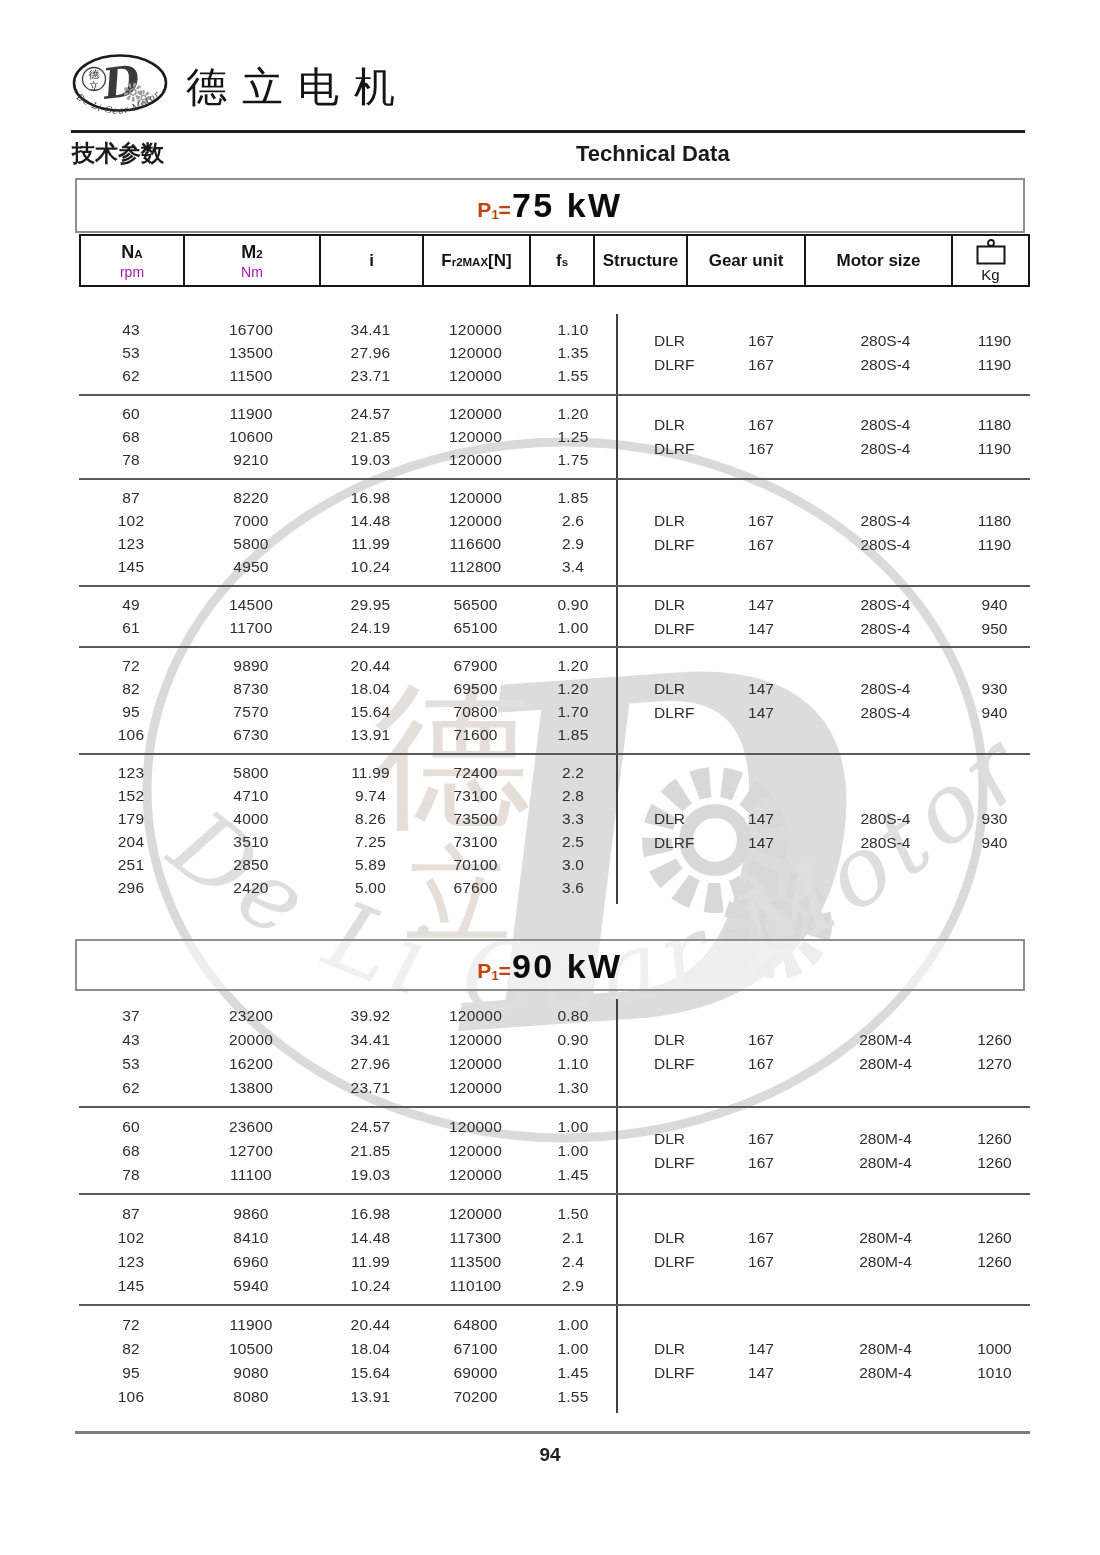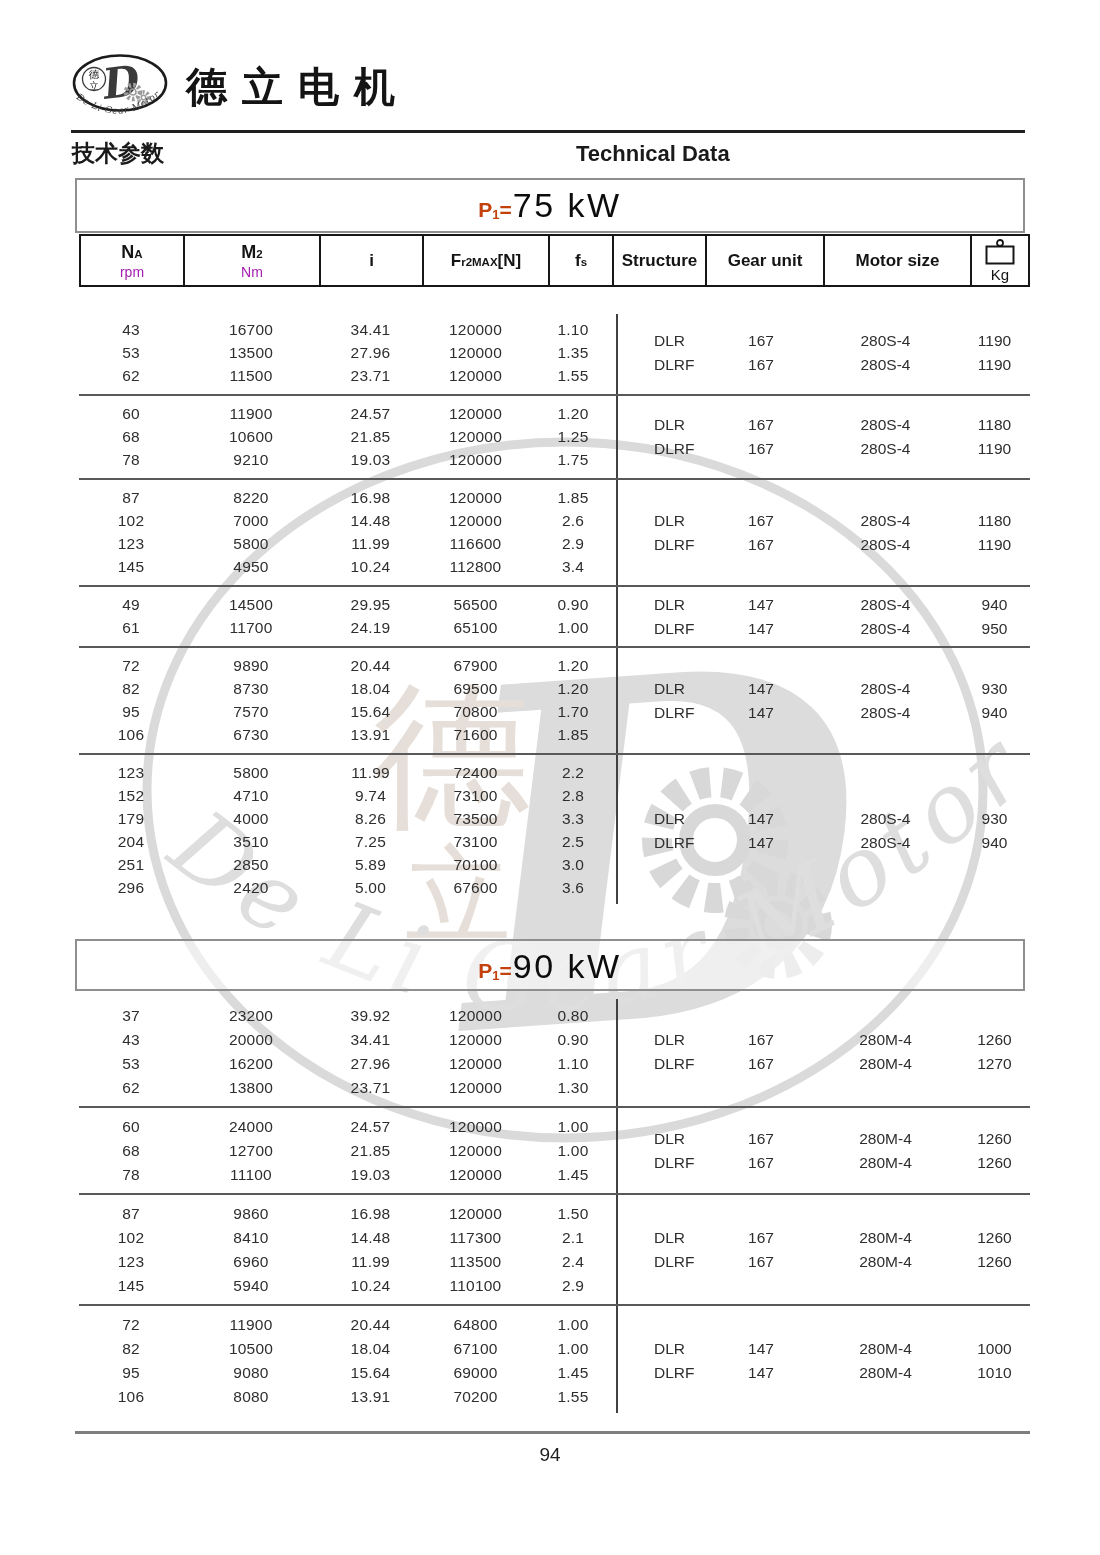--- a/index.html
+++ b/index.html
@@ -5,32 +5,32 @@
   html,body{margin:0;padding:0;background:#e9e9e9;}
   .page{
     position:relative;width:1100px;height:1555px;margin:0 auto;background:#ffffff;
     font-family:"Liberation Sans",sans-serif;color:#262626;overflow:hidden;
   }
   
   .watermark{position:absolute;left:110px;top:420px;width:920px;height:760px;z-index:0;pointer-events:none;}
   
   .logo-svg{position:absolute;left:70px;top:52px;width:102px;height:78px;z-index:2;}
   .brand{position:absolute;left:186px;top:60px;z-index:2;font-family:"DejaVu Serif",serif;
-         font-size:41px;font-weight:bold;letter-spacing:15px;color:#141414;white-space:nowrap;text-align:right;}
+         font-size:41px;font-weight:normal;letter-spacing:15px;color:#141414;white-space:nowrap;text-align:right;}
   .rule-top{position:absolute;left:71px;top:130px;width:954px;height:3px;background:#1f1f1f;z-index:2;}
   .lbl-cn{position:absolute;left:72px;top:138px;font-size:23px;font-weight:600;color:#1a1a1a;z-index:2;}
   .lbl-en{position:absolute;left:576px;top:141px;font-size:22px;font-weight:bold;color:#1a1a1a;z-index:2;}
   
   .pbox{position:absolute;left:75px;width:950px;border:2px solid #8f8f8f;background:rgba(255,255,255,0.55);
         box-sizing:border-box;display:flex;justify-content:center;align-items:baseline;z-index:2;}
   #pbox75{top:178px;height:55px;}
   #pbox90{top:939px;height:52px;}
   .p-pre{font-size:21px;font-weight:bold;color:#c2410c;}
   .p-pre sub{font-size:13px;font-weight:bold;vertical-align:-2px;}
-  .p-big{font-size:34px;font-weight:normal;letter-spacing:2.5px;color:#0c0c0c;line-height:51px;margin-left:1px;}
+  .p-big{font-size:34px;font-weight:bold;letter-spacing:2.5px;color:#0c0c0c;line-height:51px;margin-left:1px;}
   
   .hdr{position:absolute;left:79px;top:234px;width:951px;height:53px;border:2px solid #161616;
        box-sizing:border-box;display:flex;background:rgba(255,255,255,0.6);z-index:2;}
   .hc{border-right:2px solid #161616;box-sizing:border-box;display:flex;flex-direction:column;
       align-items:center;justify-content:center;font-weight:bold;color:#141414;}
   .hc:last-child{border-right:none;flex:1;}
   .hmain{font-size:18px;line-height:21px;white-space:nowrap;}
   .hsub{font-size:11.5px;}
   .hunit{font-size:14px;font-weight:normal;line-height:15px;color:#a21caf;}
   .hone{font-size:17px;white-space:nowrap;}
@@ -44,21 +44,21 @@
   .grp.sep{border-bottom:2px solid #595959;}
   .rows{display:grid;grid-template-columns:104px 136px 103px 107px 88px;}
   .cell{height:var(--rh);display:flex;align-items:center;justify-content:center;
         font-size:15.5px;color:#2e2e2e;letter-spacing:0.2px;}
   .rblock{position:absolute;left:538px;top:50%;transform:translateY(-50%);width:413px;
           display:grid;grid-template-columns:93px 102px 147px 71px;}
   .rcell{height:24px;display:flex;align-items:center;justify-content:center;font-size:15.5px;color:#2e2e2e;}
   .rc0{justify-content:flex-start;padding-left:37px;}
   
   .rule-bottom{position:absolute;left:75px;top:1431px;width:955px;height:3px;background:#7e7e7e;z-index:2;}
-  .pagenum{position:absolute;left:0;top:1444px;width:1100px;text-align:center;font-size:19px;color:#1e1e1e;z-index:2;}
+  .pagenum{position:absolute;left:0;top:1444px;width:1100px;text-align:center;font-size:19px;color:#1e1e1e;z-index:2;font-weight:bold;}
 </style>
 </head>
 <body>
 
 <div class="page">
 
   <svg class="watermark" viewBox="0 0 920 760" aria-hidden="true">
     <ellipse cx="455" cy="370" rx="418" ry="348" fill="none" stroke="#dadada" stroke-width="9"></ellipse>
     <text x="345" y="600" font-family="'DejaVu Serif',serif" font-style="italic" font-weight="bold" font-size="470" fill="#dcdcdc" transform="rotate(-4 500 400)">D</text>
     <g stroke="#d8d8d8" fill="none">
@@ -108,21 +108,21 @@
       <span class="hmain"><span>N</span><span class="hsub">A</span></span>
       <span class="hunit">rpm</span>
     </div>
     <div class="hc" style="width:136px">
       <span class="hmain"><span>M</span><span class="hsub">2</span></span>
       <span class="hunit">Nm</span>
     </div>
     <div class="hc" style="width:103px">
       <span class="hone">i</span>
     </div>
-    <div class="hc" style="width:126px">
+    <div class="hc" style="width:107px">
       <span class="hone"><span>F</span><span class="hsub">r2MAX</span><span>[N]</span></span>
     </div>
     <div class="hc" style="width:64px">
       <span class="hone"><span>f</span><span class="hsub">s</span></span>
     </div>
     <div class="hc" style="width:93px">
       <span class="hone">Structure</span>
     </div>
     <div class="hc" style="width:118px">
       <span class="hone">Gear unit</span>
@@ -374,21 +374,21 @@
           <div class="rcell rc3">1260</div>
           <div class="rcell rc0">DLRF</div>
           <div class="rcell rc1">167</div>
           <div class="rcell rc2">280M-4</div>
           <div class="rcell rc3">1270</div>
         </div>
       </div>
       <div class="grp sep">
         <div class="rows">
           <div class="cell c0">60</div>
-          <div class="cell c1">24000</div>
+          <div class="cell c1">23600</div>
           <div class="cell c2">24.57</div>
           <div class="cell c3">120000</div>
           <div class="cell c4">1.00</div>
           <div class="cell c0">68</div>
           <div class="cell c1">12700</div>
           <div class="cell c2">21.85</div>
           <div class="cell c3">120000</div>
           <div class="cell c4">1.00</div>
           <div class="cell c0">78</div>
           <div class="cell c1">11100</div>

